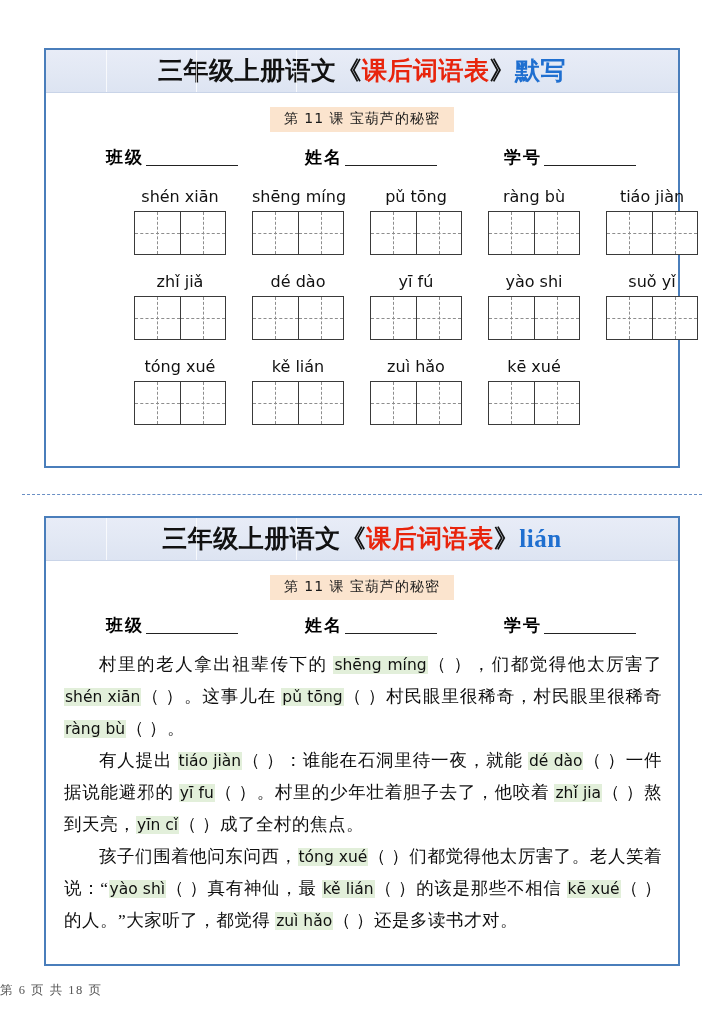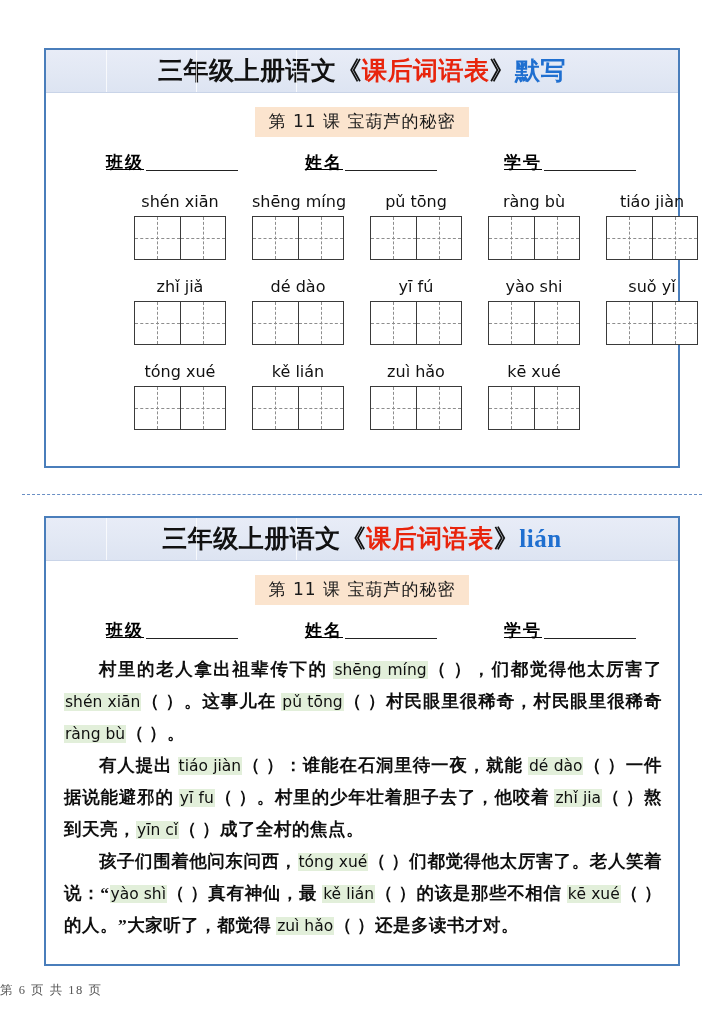--- a/index.html
+++ b/index.html
@@ -59,37 +59,37 @@
   .t-blue  { color: #1f6fd0; }
   .t-brk   { color: #111; font-weight: bold; }
 
   
   .lesson-row { text-align: center; margin-top: 14px; }
   .lesson-chip {
     display: inline-block;
     background: #fbe4ce;
     padding: 3px 14px 4px 14px;
     font-family: "DejaVu Sans", sans-serif;
-    font-size: 17px;
+    font-size: 14px;
     color: #1a1a1a;
     letter-spacing: 1px;
   }
 
   
   .meta-row {
     margin-top: 14px;
     padding: 0 42px 0 60px;
     display: flex;
     justify-content: space-between;
     font-size: 17px;
     font-family: "Liberation Serif", serif;
     font-weight: bold;
   }
   .meta-item { white-space: nowrap; }
-  .meta-item .lbl { letter-spacing: 2px; text-decoration: underline; }
+  .meta-item .lbl { letter-spacing: 2px; }
   .meta-item .blank {
     display: inline-block;
     width: 92px;
     border-bottom: 1.6px solid #222;
     vertical-align: -3px;
     margin-left: 2px;
   }
 
   
   .word-rows { margin-top: 18px; padding: 0 26px; }
@@ -149,21 +149,21 @@
     color: #0f0f0f;
     text-align: justify;
   }
   .passage p { margin: 0; text-indent: 2em; }
   .py {
     background: #e2efda;
     font-family: "DejaVu Sans", sans-serif;
     font-size: 15.5px;
     padding: 0 1px;
   }
-  .blankp { letter-spacing: 0.5px; font-weight: bold; }
+  .blankp { letter-spacing: 0.5px; }
 
   
   .sep {
     position: absolute;
     left: 22px;
     right: 22px;
     top: 494px;
     border-top: 1.6px dashed #6a8fc4;
   }
 

